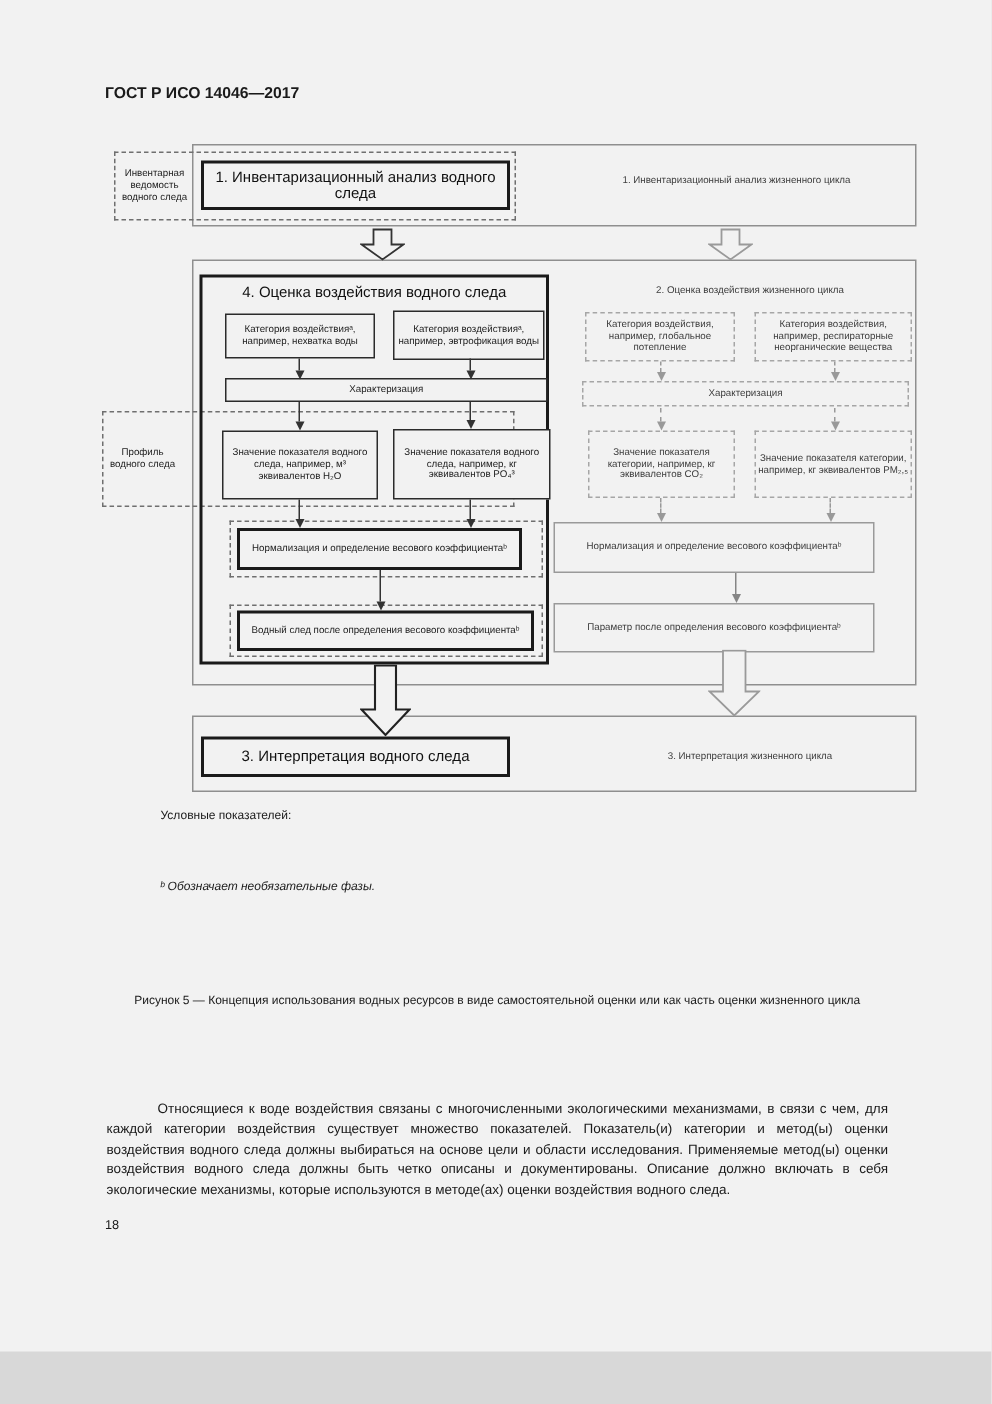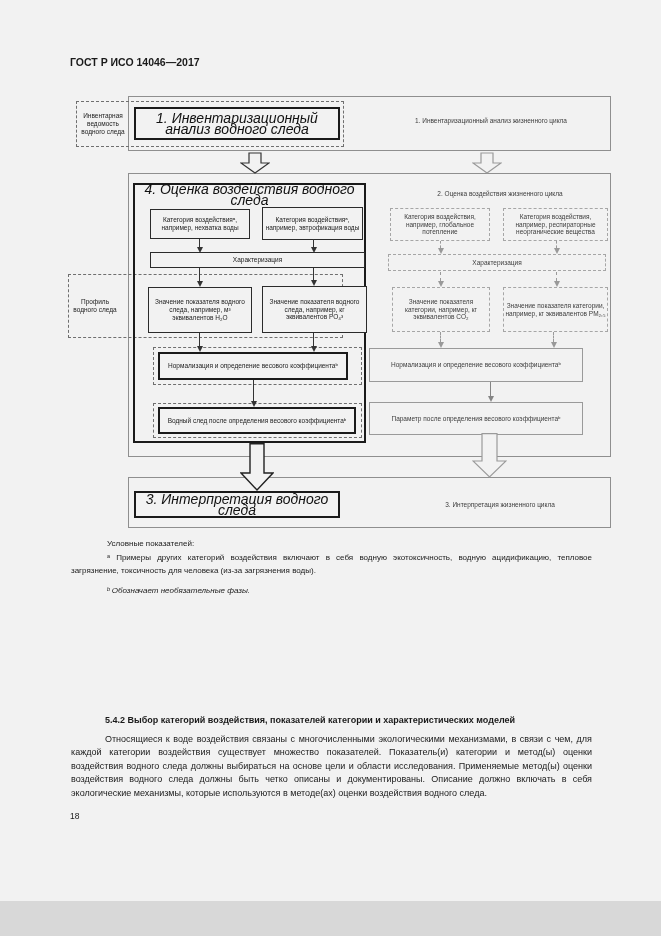--- a/index.html
+++ b/index.html
@@ -10,21 +10,21 @@
   
   .g  {border:1.4px solid #8f8f8f;}          
   .gs {border:1px solid #9a9a9a;}            
   .k  {border:1px solid #2b2b2b;}            
   .k2 {border:2px solid #1a1a1a;}            
   .dk {border:1px dashed #6f6f6f;}           
   .dg {border:1px dashed #a6a6a6;}           
   
   .s {font-size:6.5px;line-height:7.9px;color:#222;}
   .sg{font-size:6.5px;line-height:7.9px;color:#3d3d3d;}
-  .L {font-size:14px;line-height:11px;color:#111;font-style:italic;}
+  .L {font-size:10px;line-height:11px;color:#111;}
   .hdr{font-size:10.5px;font-weight:bold;}
   .body-t{font-size:9px;line-height:13.4px;text-align:justify;}
   .small-t{font-size:8px;line-height:13px;text-align:justify;}
   
   .varr{position:absolute;width:0;border-left:1px solid #333;z-index:5;}
   .varr::after{content:"";position:absolute;left:-3.5px;bottom:-6px;width:0;height:0;
     border-left:3px solid transparent;border-right:3px solid transparent;border-top:6px solid #333;}
   .varr.dash{border-left-style:dashed;border-left-color:#999;}
   .varr.dash::after{border-top-color:#999;}
   .varr.grey{border-left-color:#858585;}
@@ -104,23 +104,22 @@
     <svg class="blockarrow" style="left:472px;top:433px;" width="35" height="45" viewBox="0 0 35 45">
       <polygon points="10,0.7 25,0.7 25,28 34,28 17.5,44 1,28 10,28" fill="#f2f2f2" stroke="#9a9a9a" stroke-width="1.2"></polygon>
     </svg>
 
     <div class="abs g" style="left:128px;top:477px;width:483px;height:51px;"></div>
     <div class="abs k2 ctr L" style="left:134px;top:491px;width:206px;height:27px;z-index:3;background:#f2f2f2;">3. Интерпретация водного следа</div>
     <div class="abs ctr sg" style="left:400px;top:498px;width:200px;height:14px;">3. Интерпретация жизненного цикла</div>
   </div>
 
   <div class="abs small-t" style="left:107px;top:537px;">Условные показателей:</div>
-  <div class="abs small-t" style="left:71px;top:551px;width:521px;text-indent:36px;">ᵃ Примеры других категорий воздействия включают в себя водную экотоксичность, водную ацидификацию, тепловое загрязнение, токсичность для человека (из-за загрязнения воды).</div>
   <div class="abs small-t" style="left:71px;top:584px;width:521px;text-indent:36px;font-style:italic;">ᵇ Обозначает необязательные фазы.</div>
 
 
+  <div class="abs small-t" style="left:71px;top:660px;width:521px;text-align:center;">Рисунок 5 — Концепция использования водных ресурсов в виде самостоятельной оценки или как часть оценки жизненного цикла</div>
 
-  <div class="abs body-t" style="left:71px;top:714px;width:521px;text-indent:34px;font-weight:bold;text-align:left;">5.4.2  Выбор категорий воздействия, показателей категории и характеристических моделей</div>
   <div class="abs body-t" style="left:71px;top:733px;width:521px;text-indent:34px;">Относящиеся к воде воздействия связаны с многочисленными экологическими механизмами, в связи с чем, для каждой категории воздействия существует множество показателей. Показатель(и) категории и метод(ы) оценки воздействия водного следа должны выбираться на основе цели и области исследования. Применяемые метод(ы) оценки воздействия водного следа должны быть четко описаны и документированы. Описание должно включать в себя экологические механизмы, которые используются в методе(ах) оценки воздействия водного следа.</div>
 
   <div class="abs" style="left:70px;top:811px;font-size:8.5px;">18</div>
 
 </div>
 
 </body></html>

